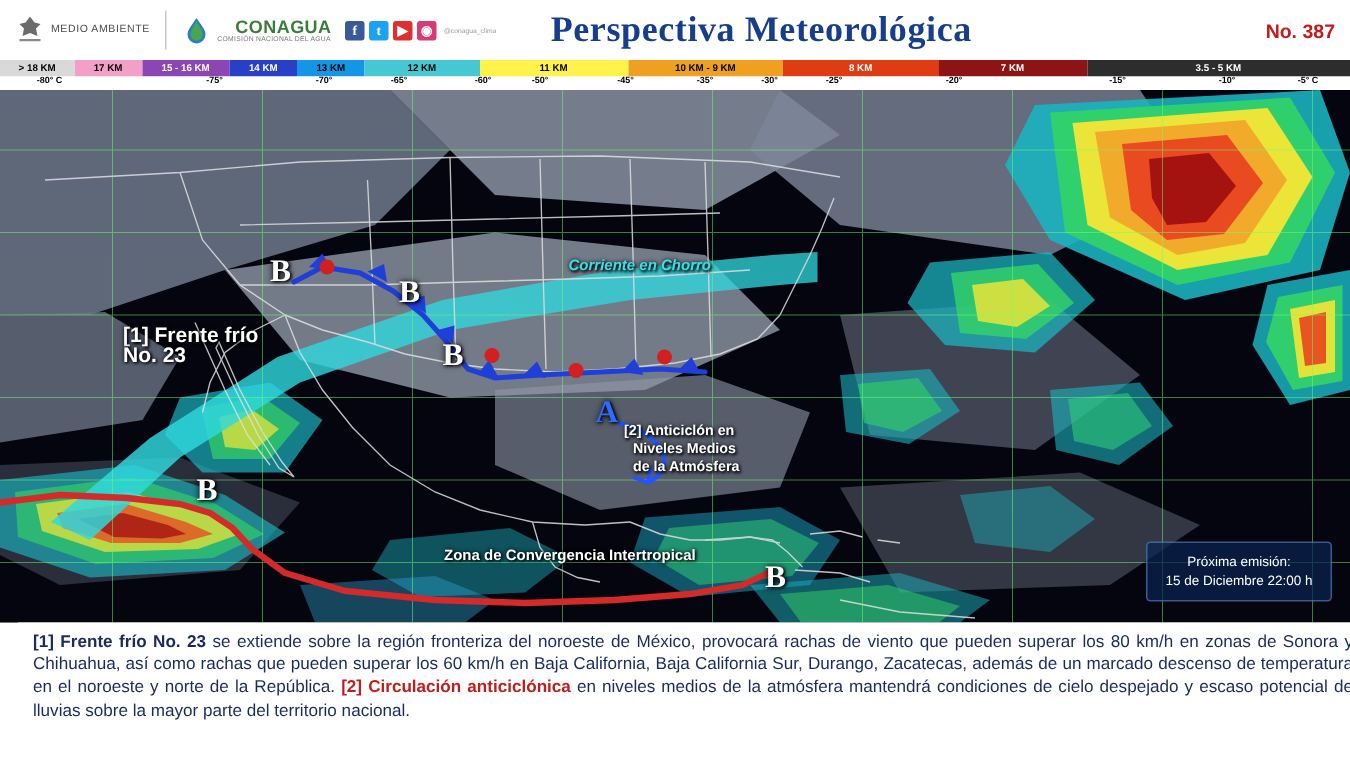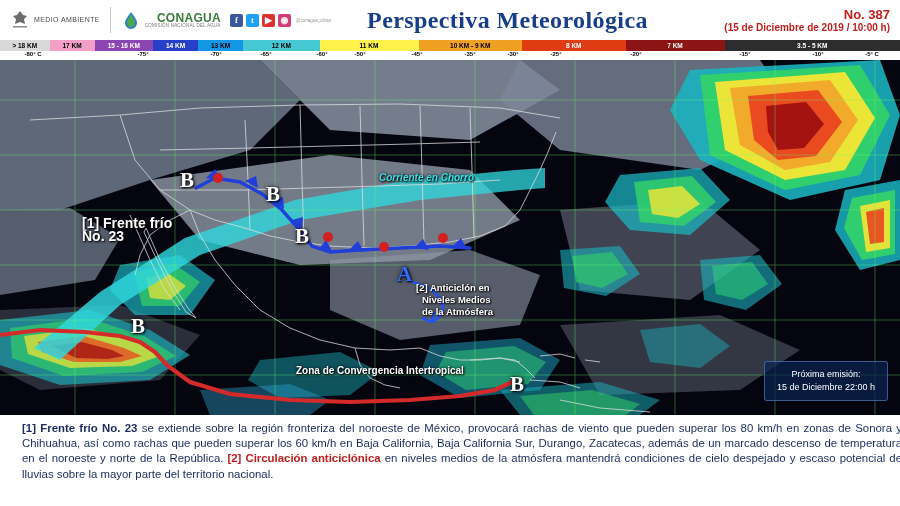--- a/index.html
+++ b/index.html
@@ -160,21 +160,20 @@
       <span class="social-icon s-ig">◉</span>
       <span class="social-caption">@conagua_clima</span>
     </div>
 
     <div class="title-wrap">
       <span class="main-title">Perspectiva Meteorológica</span>
     </div>
 
     <div class="issue-wrap">
       <span class="issue-no">No. 387</span>
-      <span class="issue-date">(15 de Diciembre de 2019 / 10:00 h)</span>
     </div>
   </div>
 
   <div class="colorbar" id="colorbar">
       <div class="cb-seg" style="width: 5.5%; background: rgb(217, 217, 217);">&gt; 18 KM</div>
       <div class="cb-seg" style="width: 5%; background: rgb(242, 160, 200);">17 KM</div>
       <div class="cb-seg" style="width: 6.5%; background: rgb(140, 70, 180); color: rgb(255, 255, 255);">15 - 16 KM</div>
       <div class="cb-seg" style="width: 5%; background: rgb(40, 64, 200); color: rgb(255, 255, 255);">14 KM</div>
       <div class="cb-seg" style="width: 5%; background: rgb(20, 150, 230);">13 KM</div>
       <div class="cb-seg" style="width: 8.5%; background: rgb(70, 200, 210);">12 KM</div>

